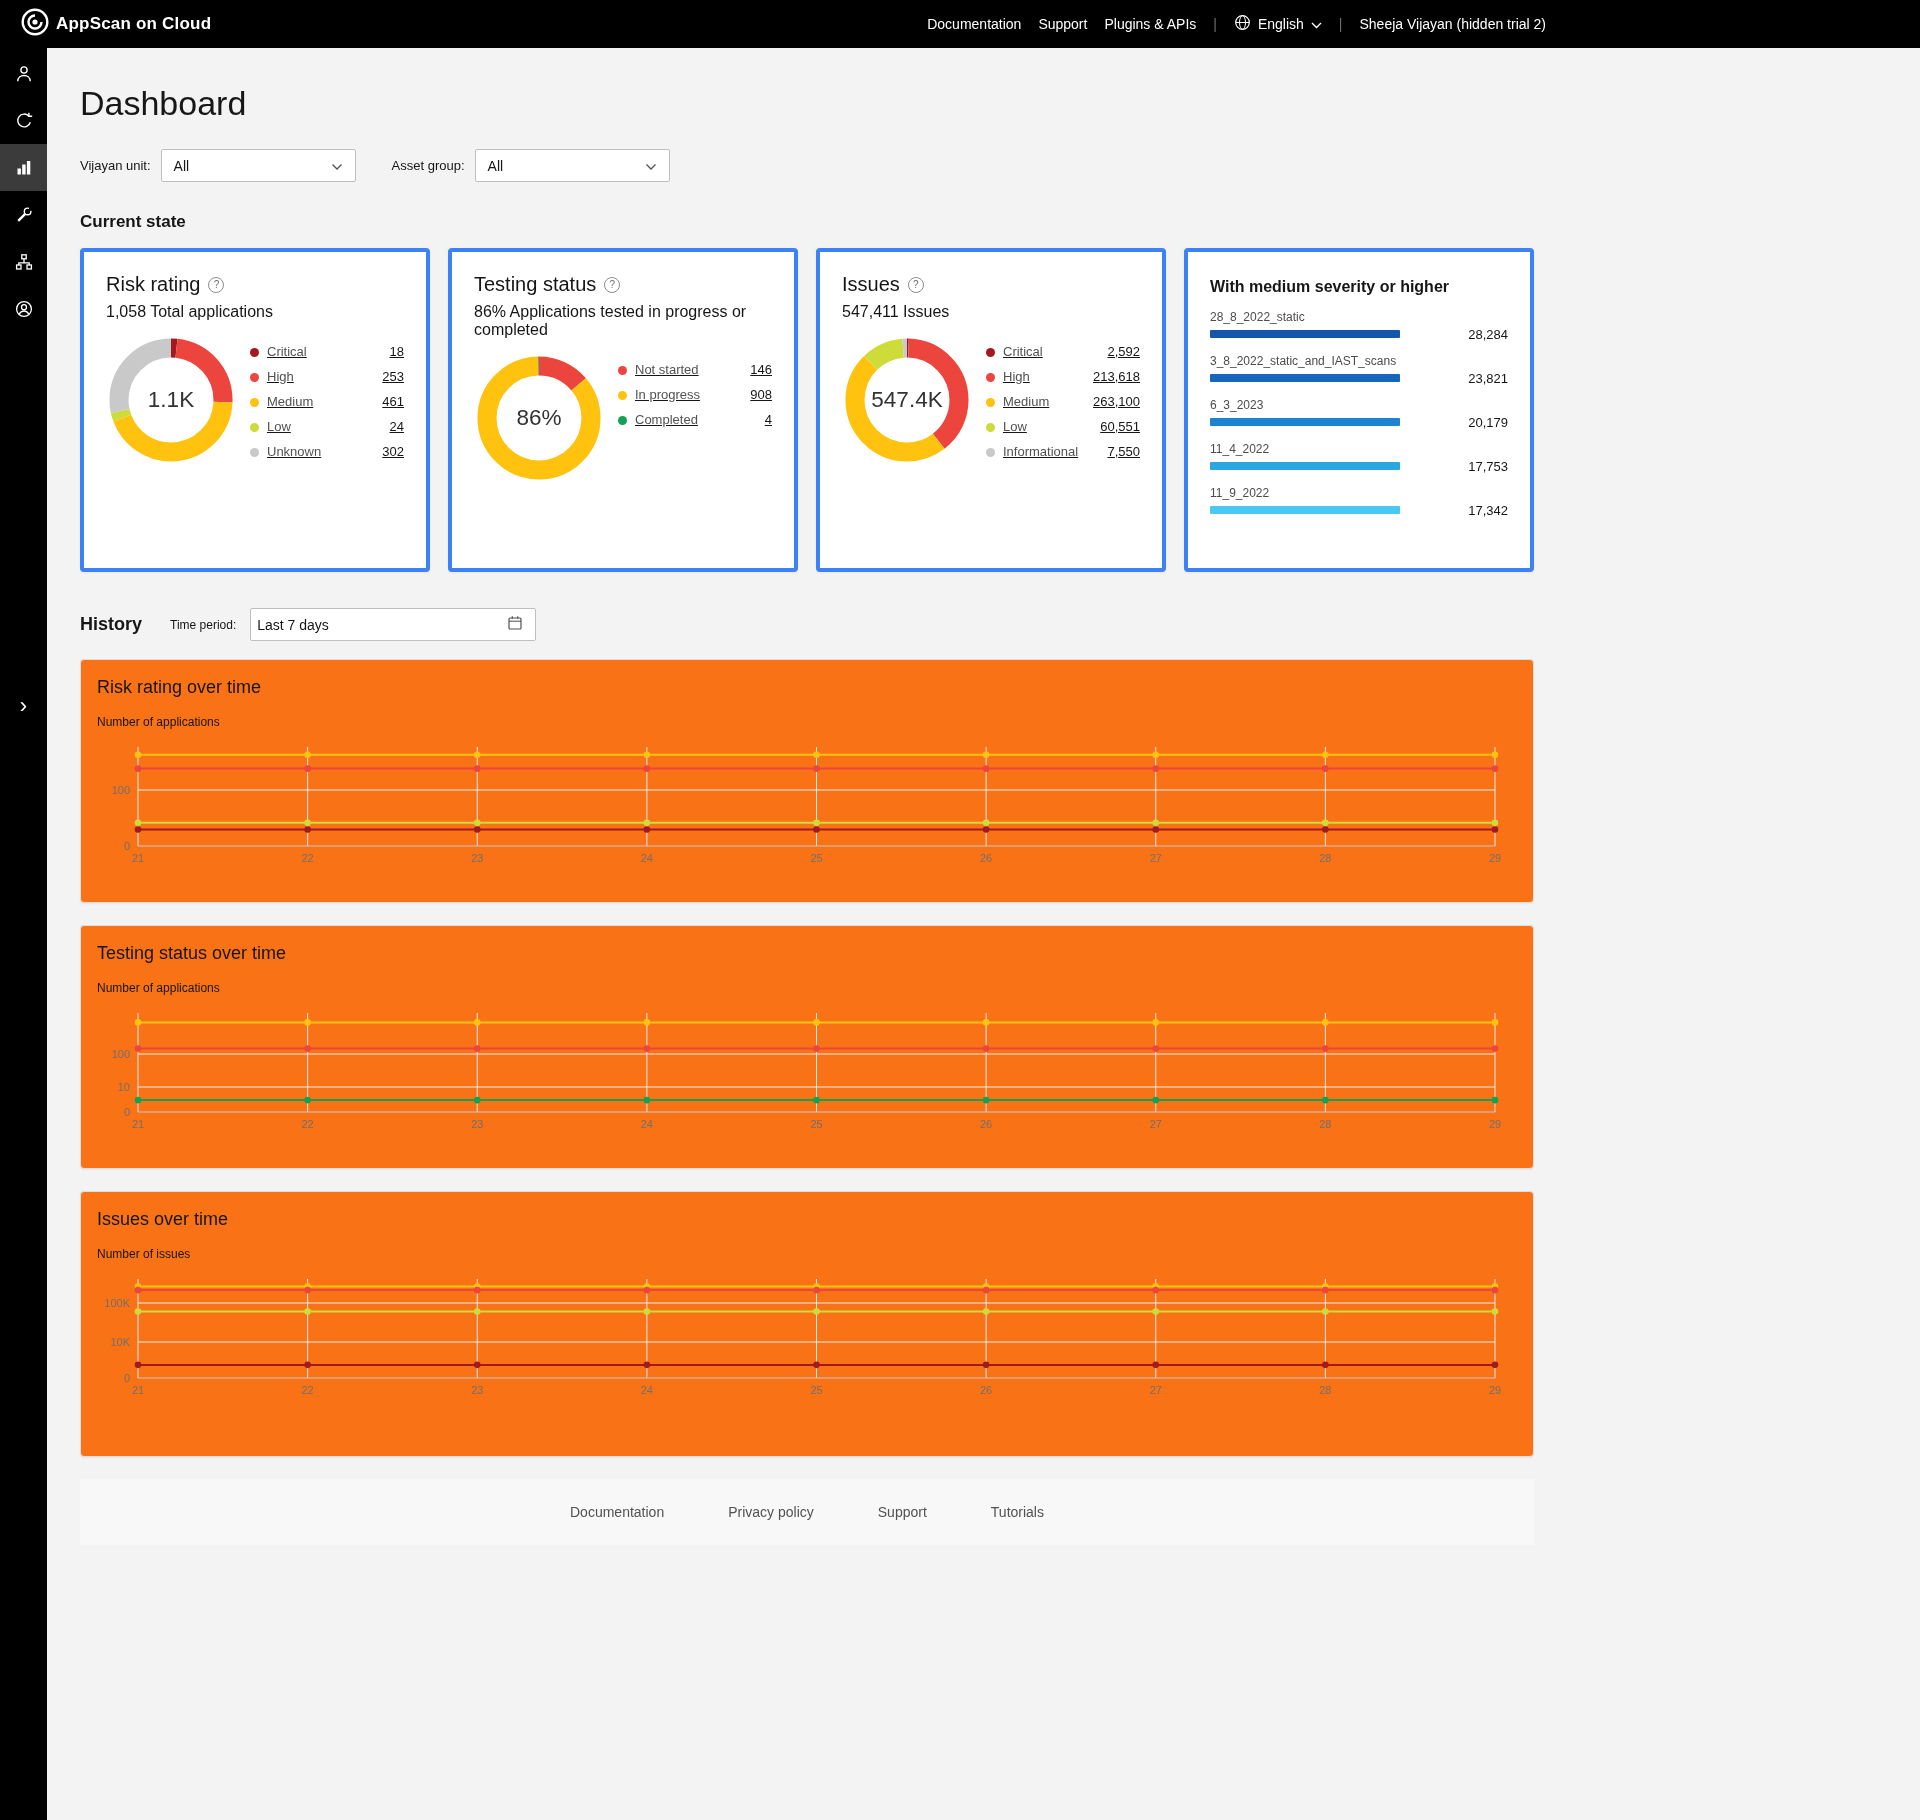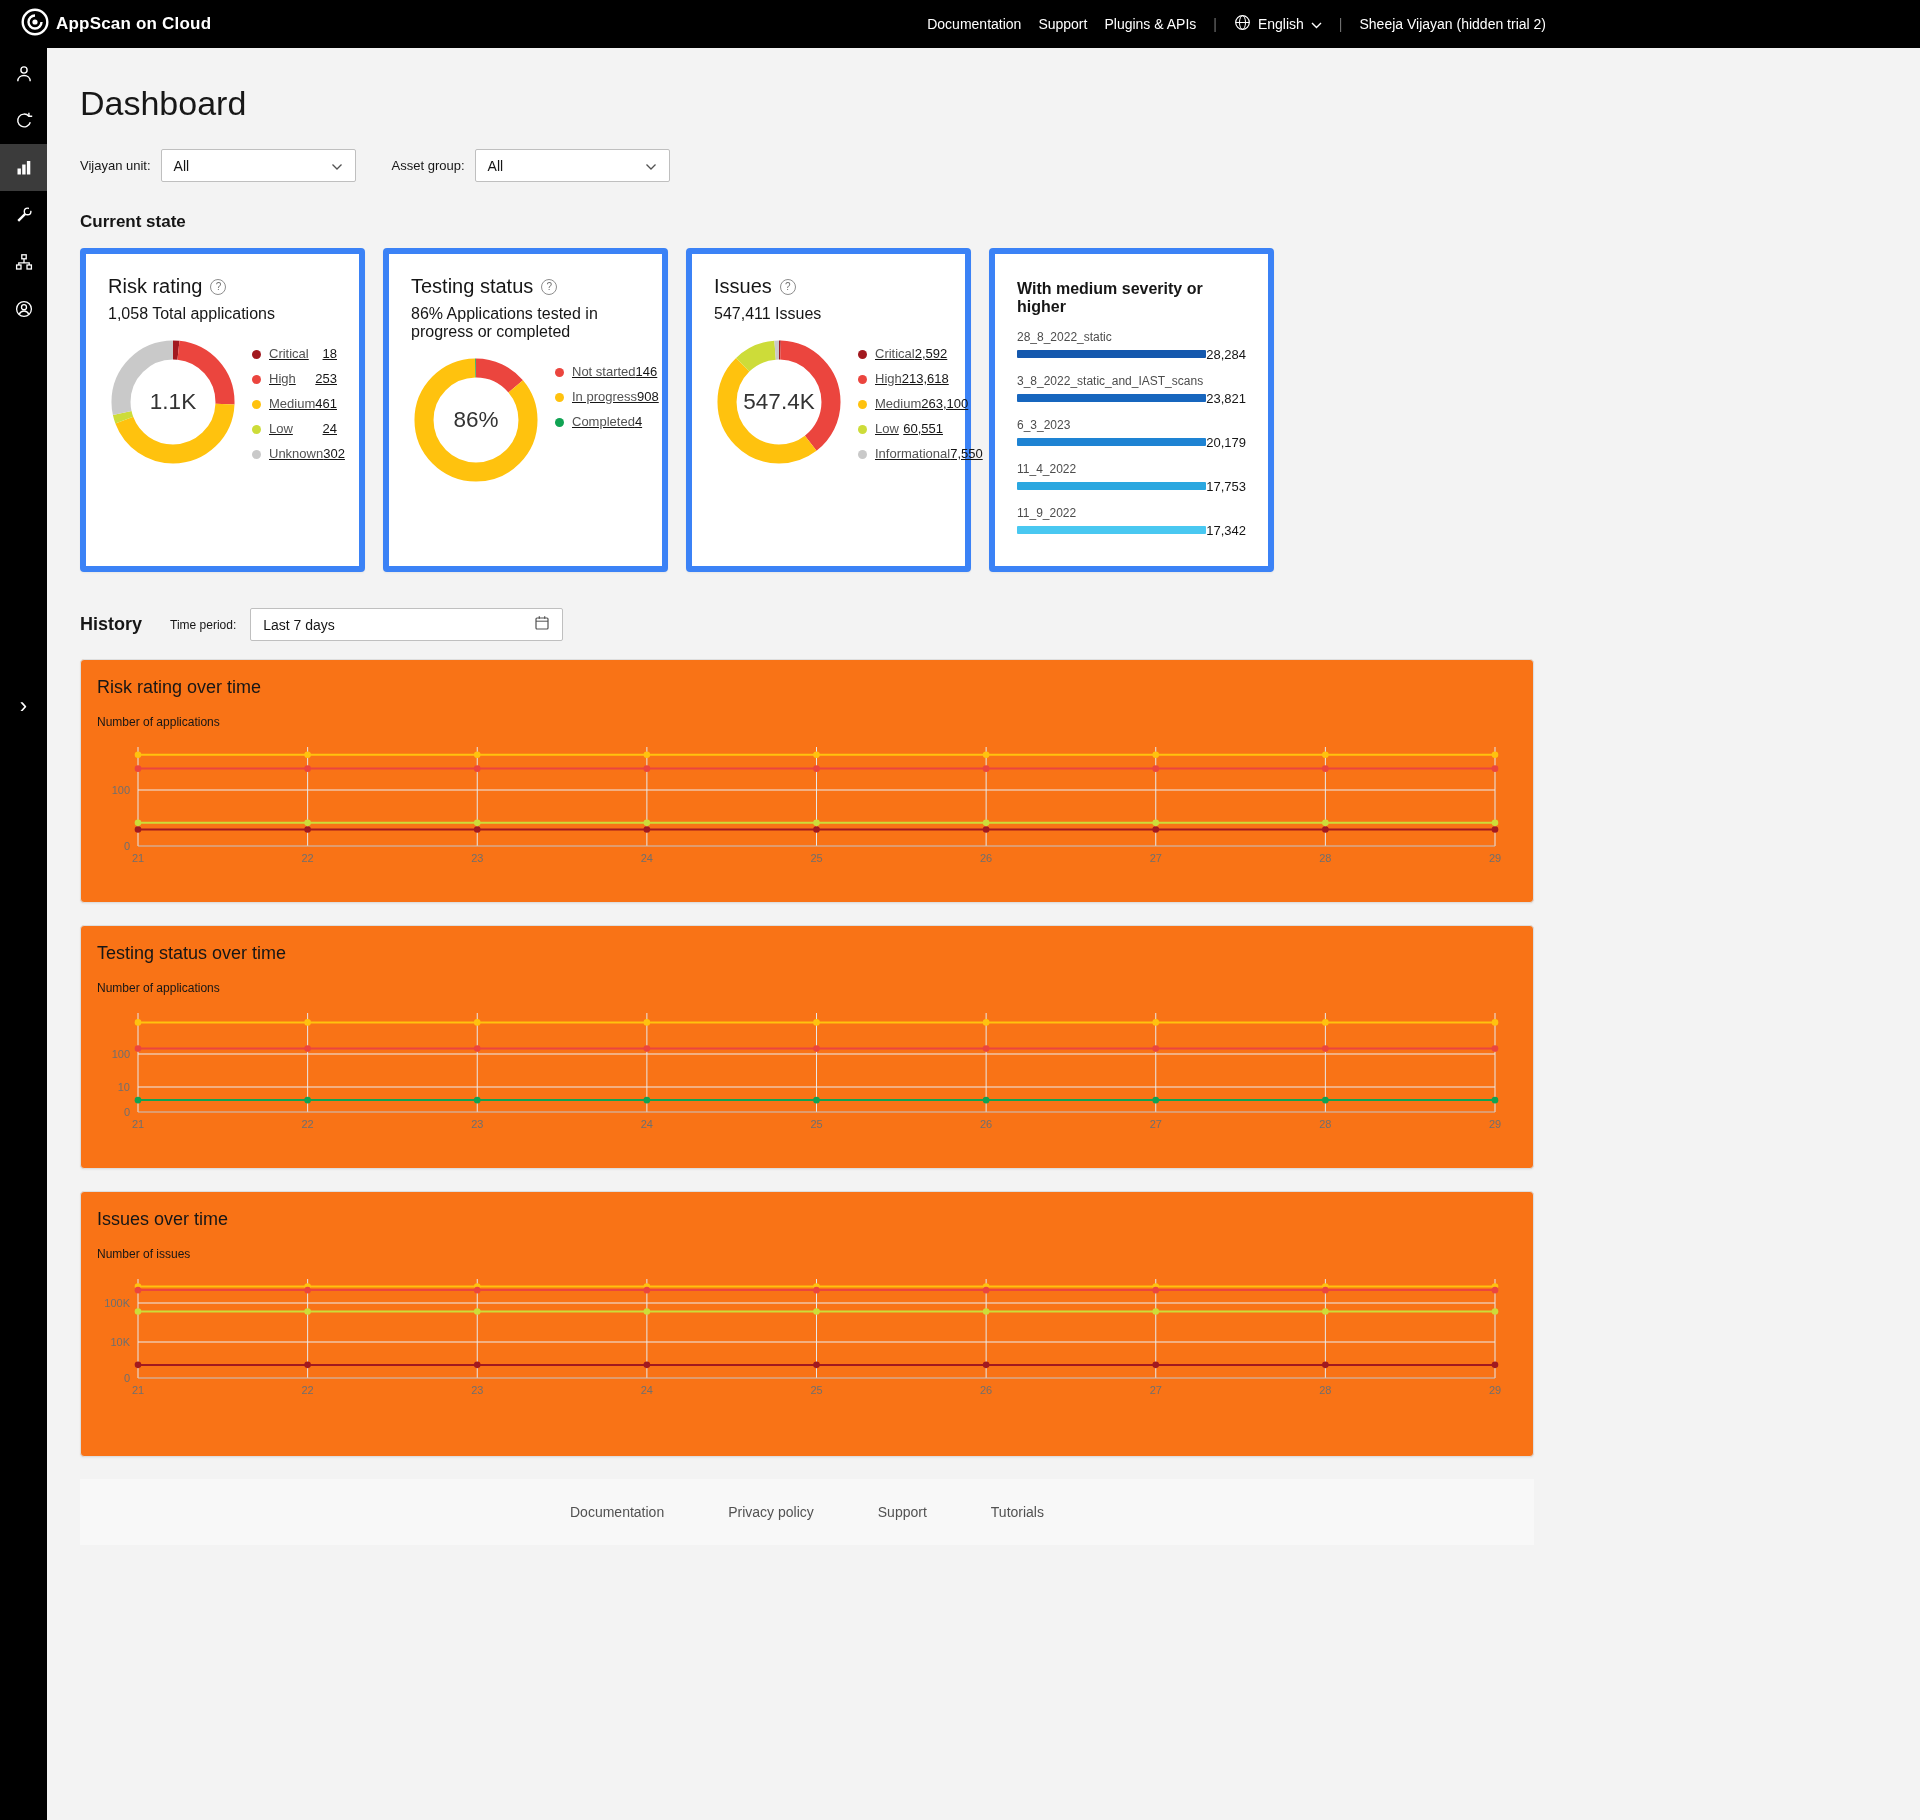--- a/index.html
+++ b/index.html
@@ -26,21 +26,21 @@
   .main{position:absolute;top:48px;left:47px;width:1873px;}
   .content{width:1454px;margin-left:33px;}
   h1.page-title{font-size:34px;font-weight:400;padding-top:36px;margin-bottom:26px;color:#171717;}
   .filters{display:flex;gap:36px;align-items:center;margin-bottom:30px;}
   .filter{display:flex;align-items:center;gap:10px;font-size:13px;}
   .select{width:195px;height:33px;background:#fff;border:1px solid #bfbfbf;border-radius:2px;display:flex;align-items:center;justify-content:space-between;padding:0 12px;font-size:14px;cursor:pointer;}
   .section-heading{font-size:17px;font-weight:bold;margin-bottom:16px;}
 
   
   .cards-row{display:flex;gap:18px;margin-bottom:36px;}
-  .card{background:#fff;border:6px solid #3b82f6;border-radius:4px;box-shadow:0 1px 2px rgba(0,0,0,.05);width:285px;height:324px;padding:20px 22px;}
+  .card{background:#fff;border:4px solid #3b82f6;border-radius:4px;box-shadow:0 1px 2px rgba(0,0,0,.05);width:350px;height:324px;padding:20px 22px;}
   .card-title-row{display:flex;align-items:center;}
   .card-title{font-size:20px;font-weight:400;line-height:25px;}
   .help{width:16px;height:16px;border:1px solid #8d8d8d;border-radius:50%;font-size:10px;color:#6f6f6f;display:inline-flex;align-items:center;justify-content:center;margin-left:8px;cursor:pointer;flex:none;}
   .card-sub{font-size:16px;margin-top:6px;color:#161616;}
   .card-sub.bold{font-weight:bold;}
   .donut-row{display:flex;margin-top:14px;}
   .donut{width:130px;height:130px;flex:none;}
   .donut svg{width:130px;height:130px;display:block;}
   .legend{flex:1;margin-left:14px;margin-top:8px;min-width:0;text-decoration:underline;}
   .legend-row{display:flex;align-items:center;margin-bottom:7px;font-size:13px;line-height:18px;}
@@ -53,21 +53,21 @@
   .app-row{margin-bottom:14px;}
   .app-label{font-size:12px;line-height:15px;color:#4c4c4c;margin-bottom:3px;cursor:pointer;}
   .app-bar-row{display:flex;align-items:center;height:12px;}
   .app-bar{height:8px;width:190px;border-radius:1px;}
   .app-value{margin-left:auto;font-size:13px;color:#161616;}
 
   
   .history-head{display:flex;align-items:center;margin-bottom:18px;}
   .history-title{font-size:18px;font-weight:bold;margin-right:28px;}
   .tp-label{font-size:12px;margin-right:14px;}
-  .tp-select{width:313px;}
+  .tp-select{width:286px;padding-left:6px;}
   .chart-card{background:#f97316;border:1px solid #dedede;border-radius:4px;box-shadow:0 1px 2px rgba(0,0,0,.05);width:1454px;padding:17px 16px 28px;margin-bottom:22px;}
   .chart-card.tall-bottom{padding-bottom:50px;}
   .chart-title{font-size:18px;font-weight:400;}
   .chart-sub{font-size:12px;margin-top:17px;}
   .chart-plot{margin-top:10px;}
   .chart-plot svg{display:block;width:1422px;height:135px;}
 
   
   .footer{width:1454px;height:66px;margin-top:3px;background:#f8f8f8;display:flex;align-items:center;justify-content:center;gap:64px;}
   .footer a{font-size:14px;color:#525252;text-decoration:none;cursor:pointer;}

